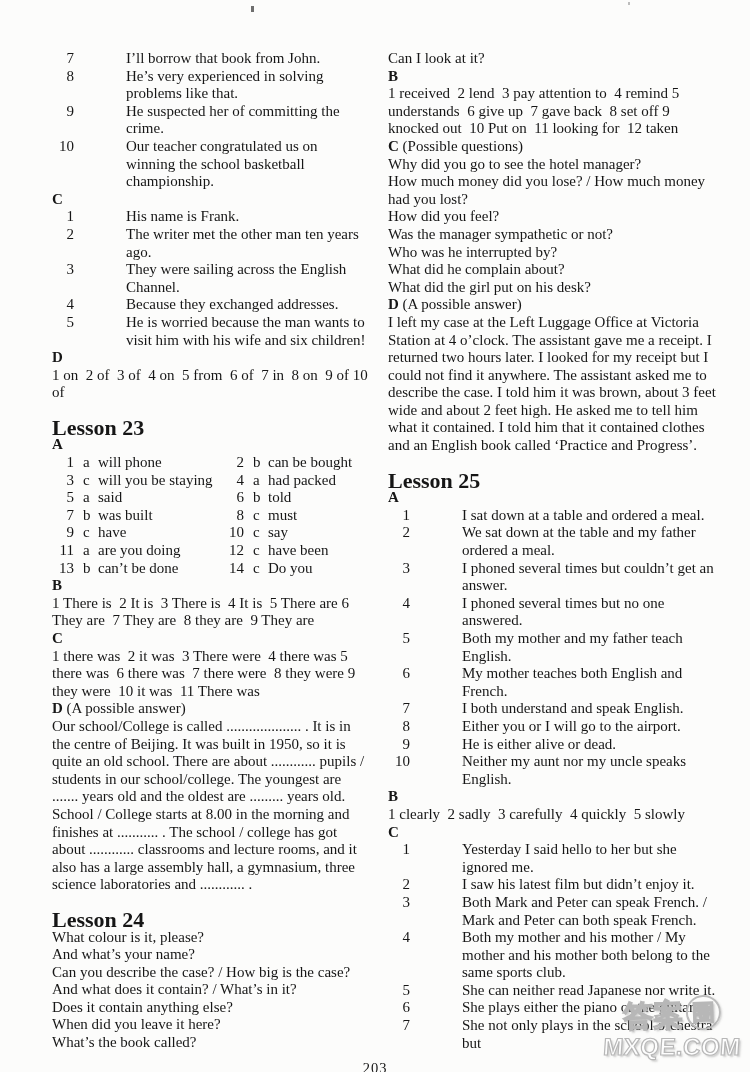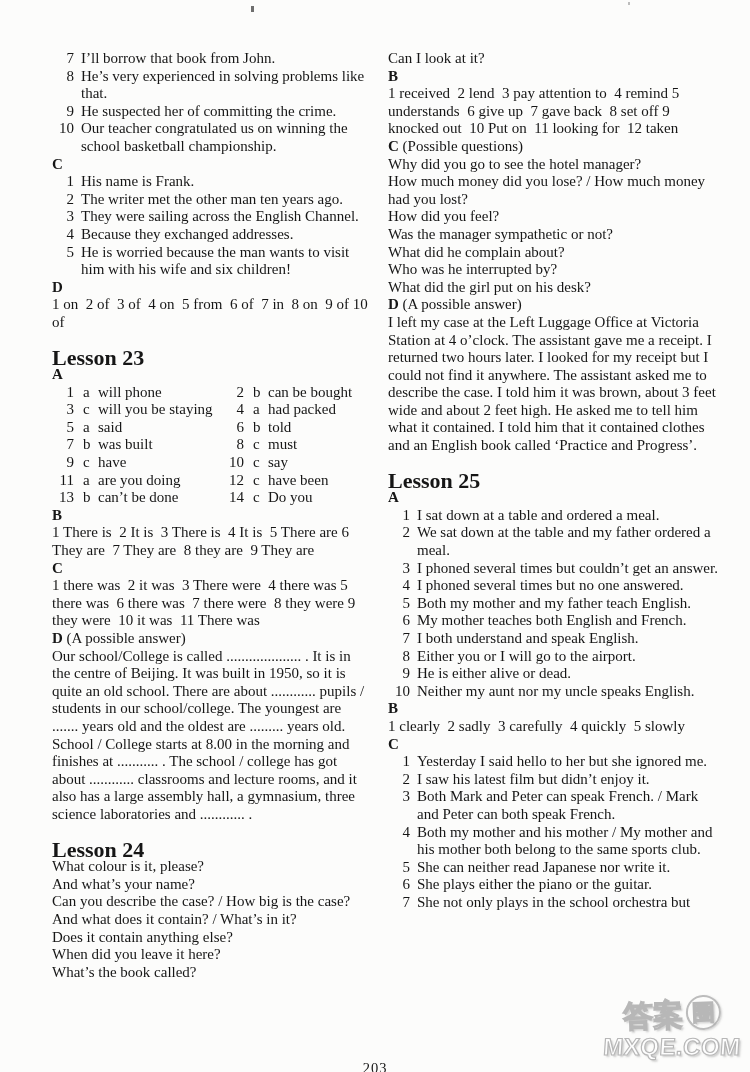--- a/index.html
+++ b/index.html
@@ -15,21 +15,21 @@
   .column.right { left:388px; width:330px; }
 
   .heading { font-weight:bold; font-size:22px; margin-top:17px; }
   .label   { }
   .bold    { font-weight:bold; }
   .para    { }
   .ans     { white-space:pre-wrap; }
 
   .item { display:flex; }
   .item .num { flex:0 0 22px; text-align:right; }
-  .item .txt { flex:1 1 auto; padding-left:7px; }
+  .item .txt { flex:1 1 auto; padding-left:7px;margin-left:45px; }
 
   .pairs { display:grid; grid-template-columns:22px 24px 120px 26px 24px auto; }
   .pairs .cnum { text-align:right; }
   .pairs .clet { padding-left:9px; }
 
   .page-number {
     position:absolute; left:0; top:1060px; width:750px;
     text-align:center; font-size:14.5px; letter-spacing:1px;
   }
 
@@ -170,22 +170,22 @@
     </div>
   <div class="column right">
       <div class="para">Can I look at it?</div>
       <div class="label"><span class="bold">B</span></div>
       <div class="para ans">1 received  2 lend  3 pay attention to  4 remind 5 understands  6 give up  7 gave back  8 set off 9 knocked out  10 Put on  11 looking for  12 taken</div>
       <div class="label"><span class="bold">C</span><span> (Possible questions)</span></div>
       <div class="para">Why did you go to see the hotel manager?</div>
       <div class="para">How much money did you lose? / How much money had you lost?</div>
       <div class="para">How did you feel?</div>
       <div class="para">Was the manager sympathetic or not?</div>
+      <div class="para">Who was he interrupted by?</div>
       <div class="para">What did he complain about?</div>
-      <div class="para">Who was he interrupted by?</div>
       <div class="para">What did the girl put on his desk?</div>
       <div class="label"><span class="bold">D</span><span> (A possible answer)</span></div>
       <div class="para">I left my case at the Left Luggage Office at Victoria Station at 4 o’clock. The assistant gave me a receipt. I returned two hours later. I looked for my receipt but I could not find it anywhere. The assistant asked me to describe the case. I told him it was brown, about 3 feet wide and about 2 feet high. He asked me to tell him what it contained. I told him that it contained clothes and an English book called ‘Practice and Progress’.</div>
       <div class="heading">Lesson 25</div>
       <div class="label"><span class="bold">A</span></div>
       <div class="item">
         <span class="num">1</span>
         <span class="txt">I sat down at a table and ordered a meal.</span>
       </div>
       <div class="item">

